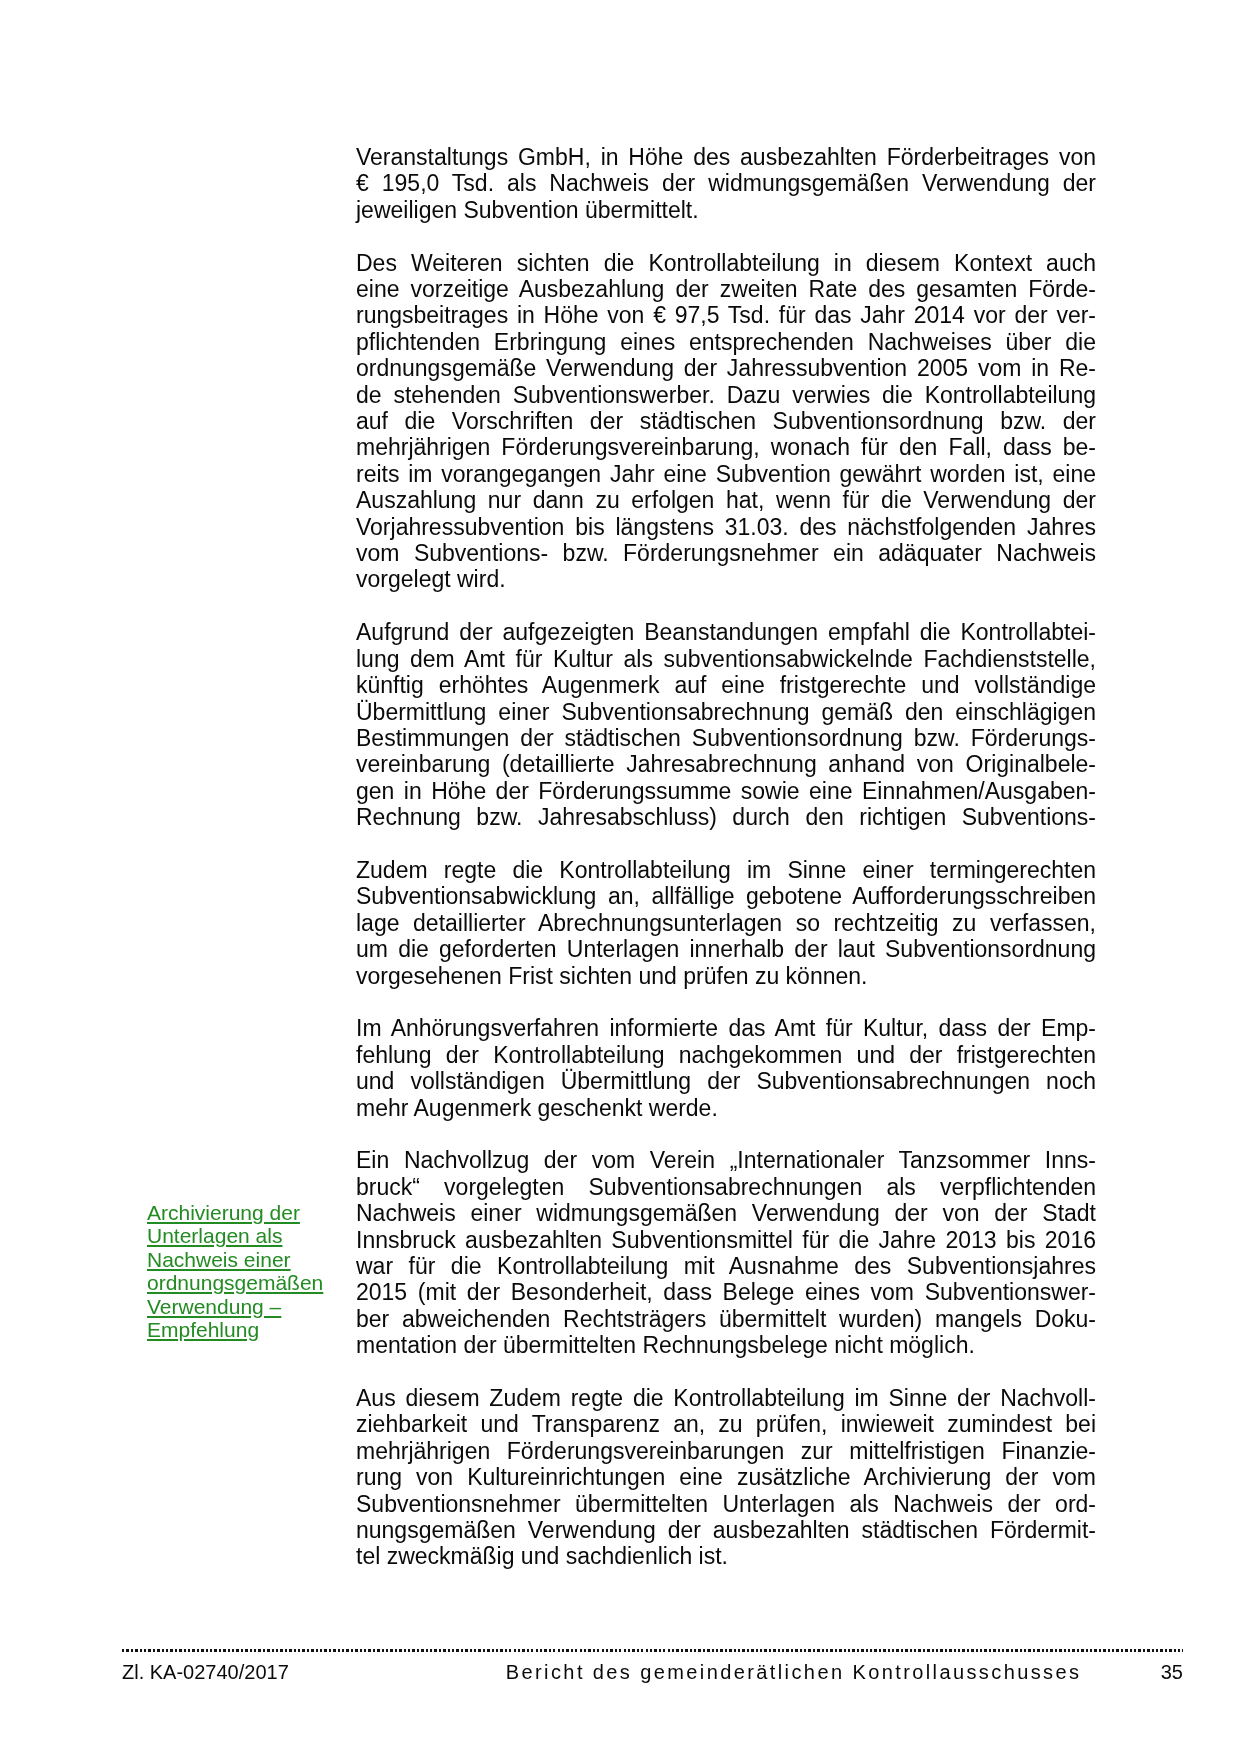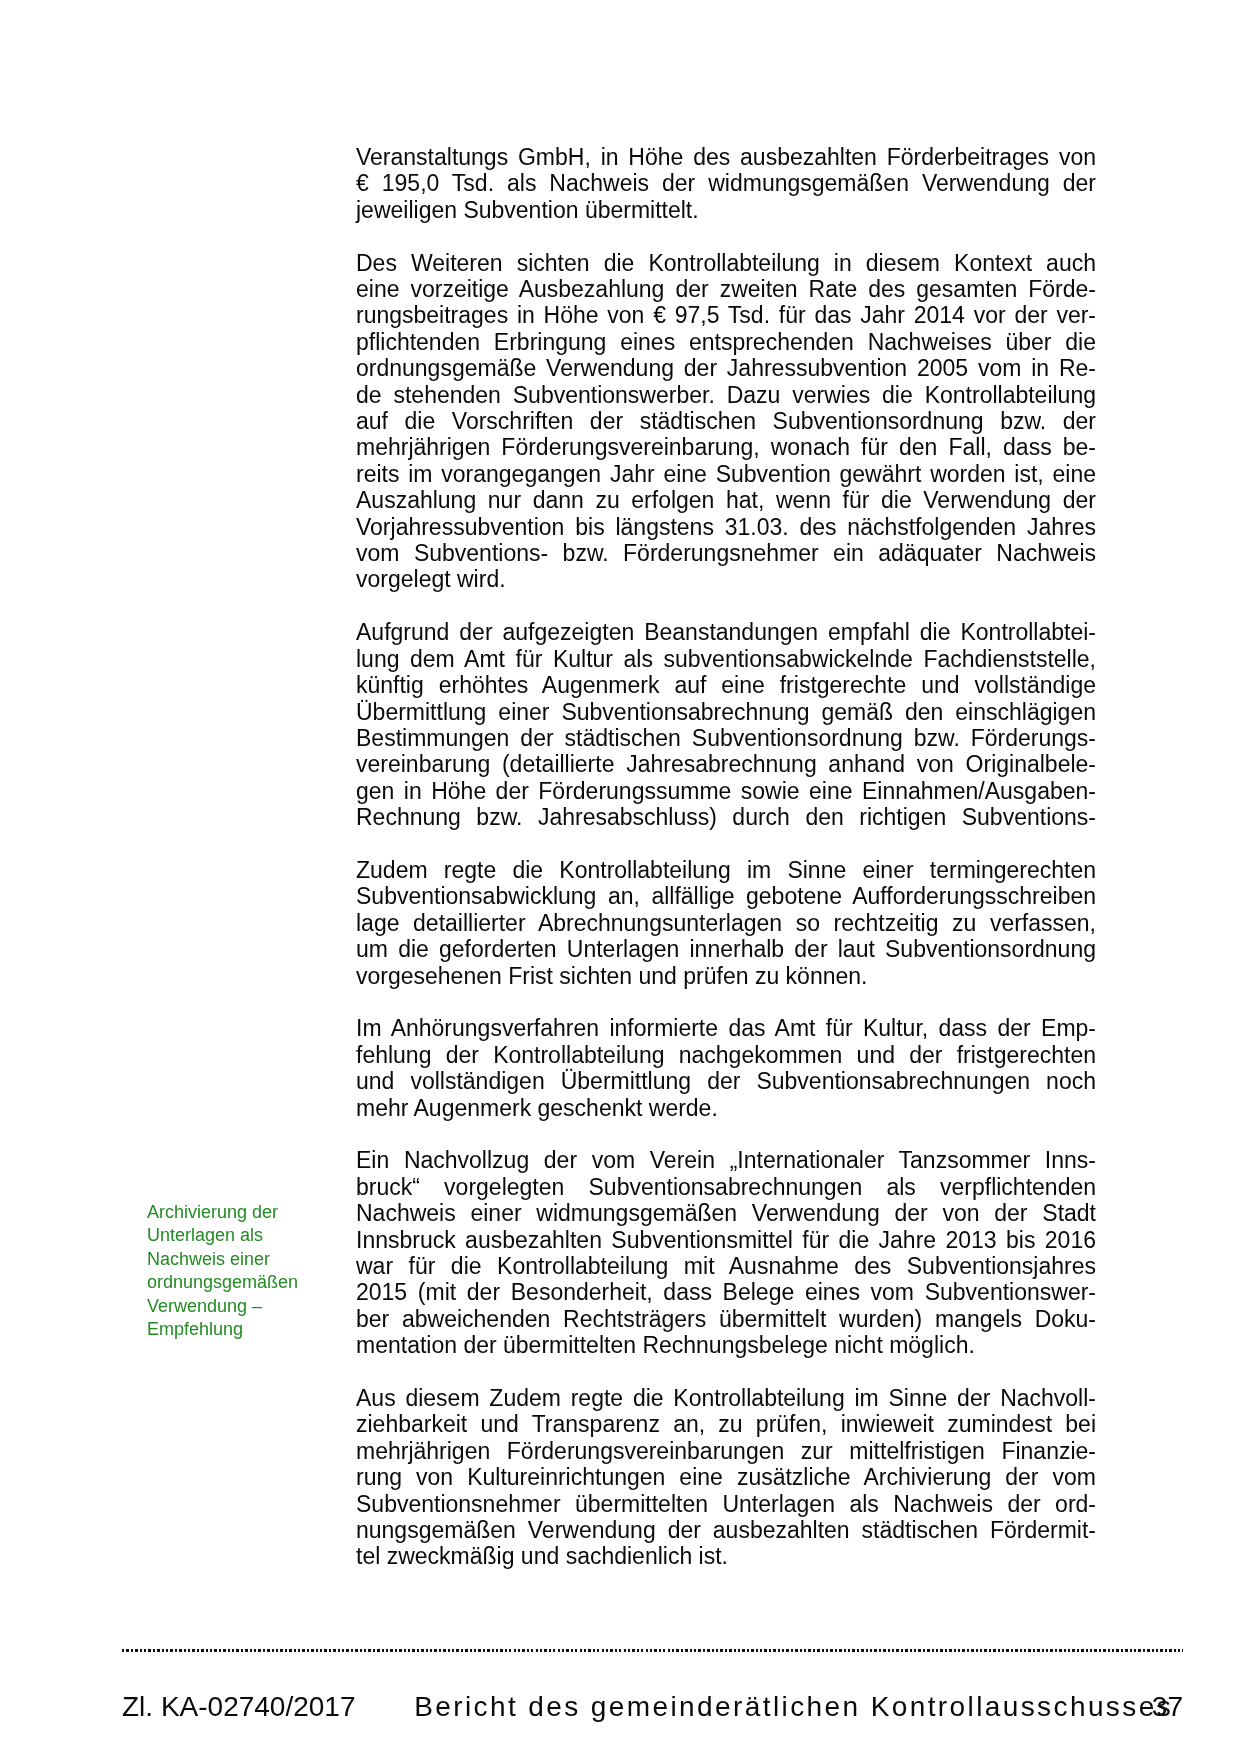--- a/index.html
+++ b/index.html
@@ -21,39 +21,39 @@
     line-height: 26.4px;
   }
   .para { margin: 0 0 26.4px 0; }
   .jline { text-align: justify; text-align-last: justify; white-space: normal; }
   .jline.last { text-align-last: left; }
   .margin-note {
     position: absolute;
     left: 147px;
     top: 1201px;
     width: 215px;
-    font-size: 18px;
+    font-size: 21px;
     line-height: 23.4px;
+    text-decoration: underline;
   }
   .footer-rule {
     position: absolute;
     left: 122px;
     top: 1649px;
     width: 1061px;
     height: 3px;
     background: repeating-linear-gradient(90deg, #111 0 2.3px, transparent 2.3px 4.4px);
   }
   .footer-text {
     position: absolute;
     left: 122px;
     top: 1661px;
     width: 1061px;
     height: 30px;
-    font-size: 28px;
-    margin-top: 30px;
+    font-size: 20px;
   }
   .footer-ref { position: absolute; left: 0; top: 0; }
   .footer-title {
     position: absolute;
     left: 63.3%;
     top: 0;
     transform: translateX(-50%);
     letter-spacing: 2.4px;
     white-space: nowrap;
   }
@@ -136,16 +136,16 @@
         <div class="jline">nungsgemäßen Verwendung der ausbezahlten städtischen Fördermit-</div>
         <div class="jline last">tel zweckmäßig und sachdienlich ist.</div>
       </div>
     </div>
 
   <div class="footer-rule"></div>
 
   <div class="footer-text">
     <span class="footer-ref">Zl. KA-02740/2017</span>
     <span class="footer-title">Bericht des gemeinderätlichen Kontrollausschusses</span>
-    <span class="footer-page">37</span>
+    <span class="footer-page">35</span>
   </div>
 
 </div>
 
 </body></html>

